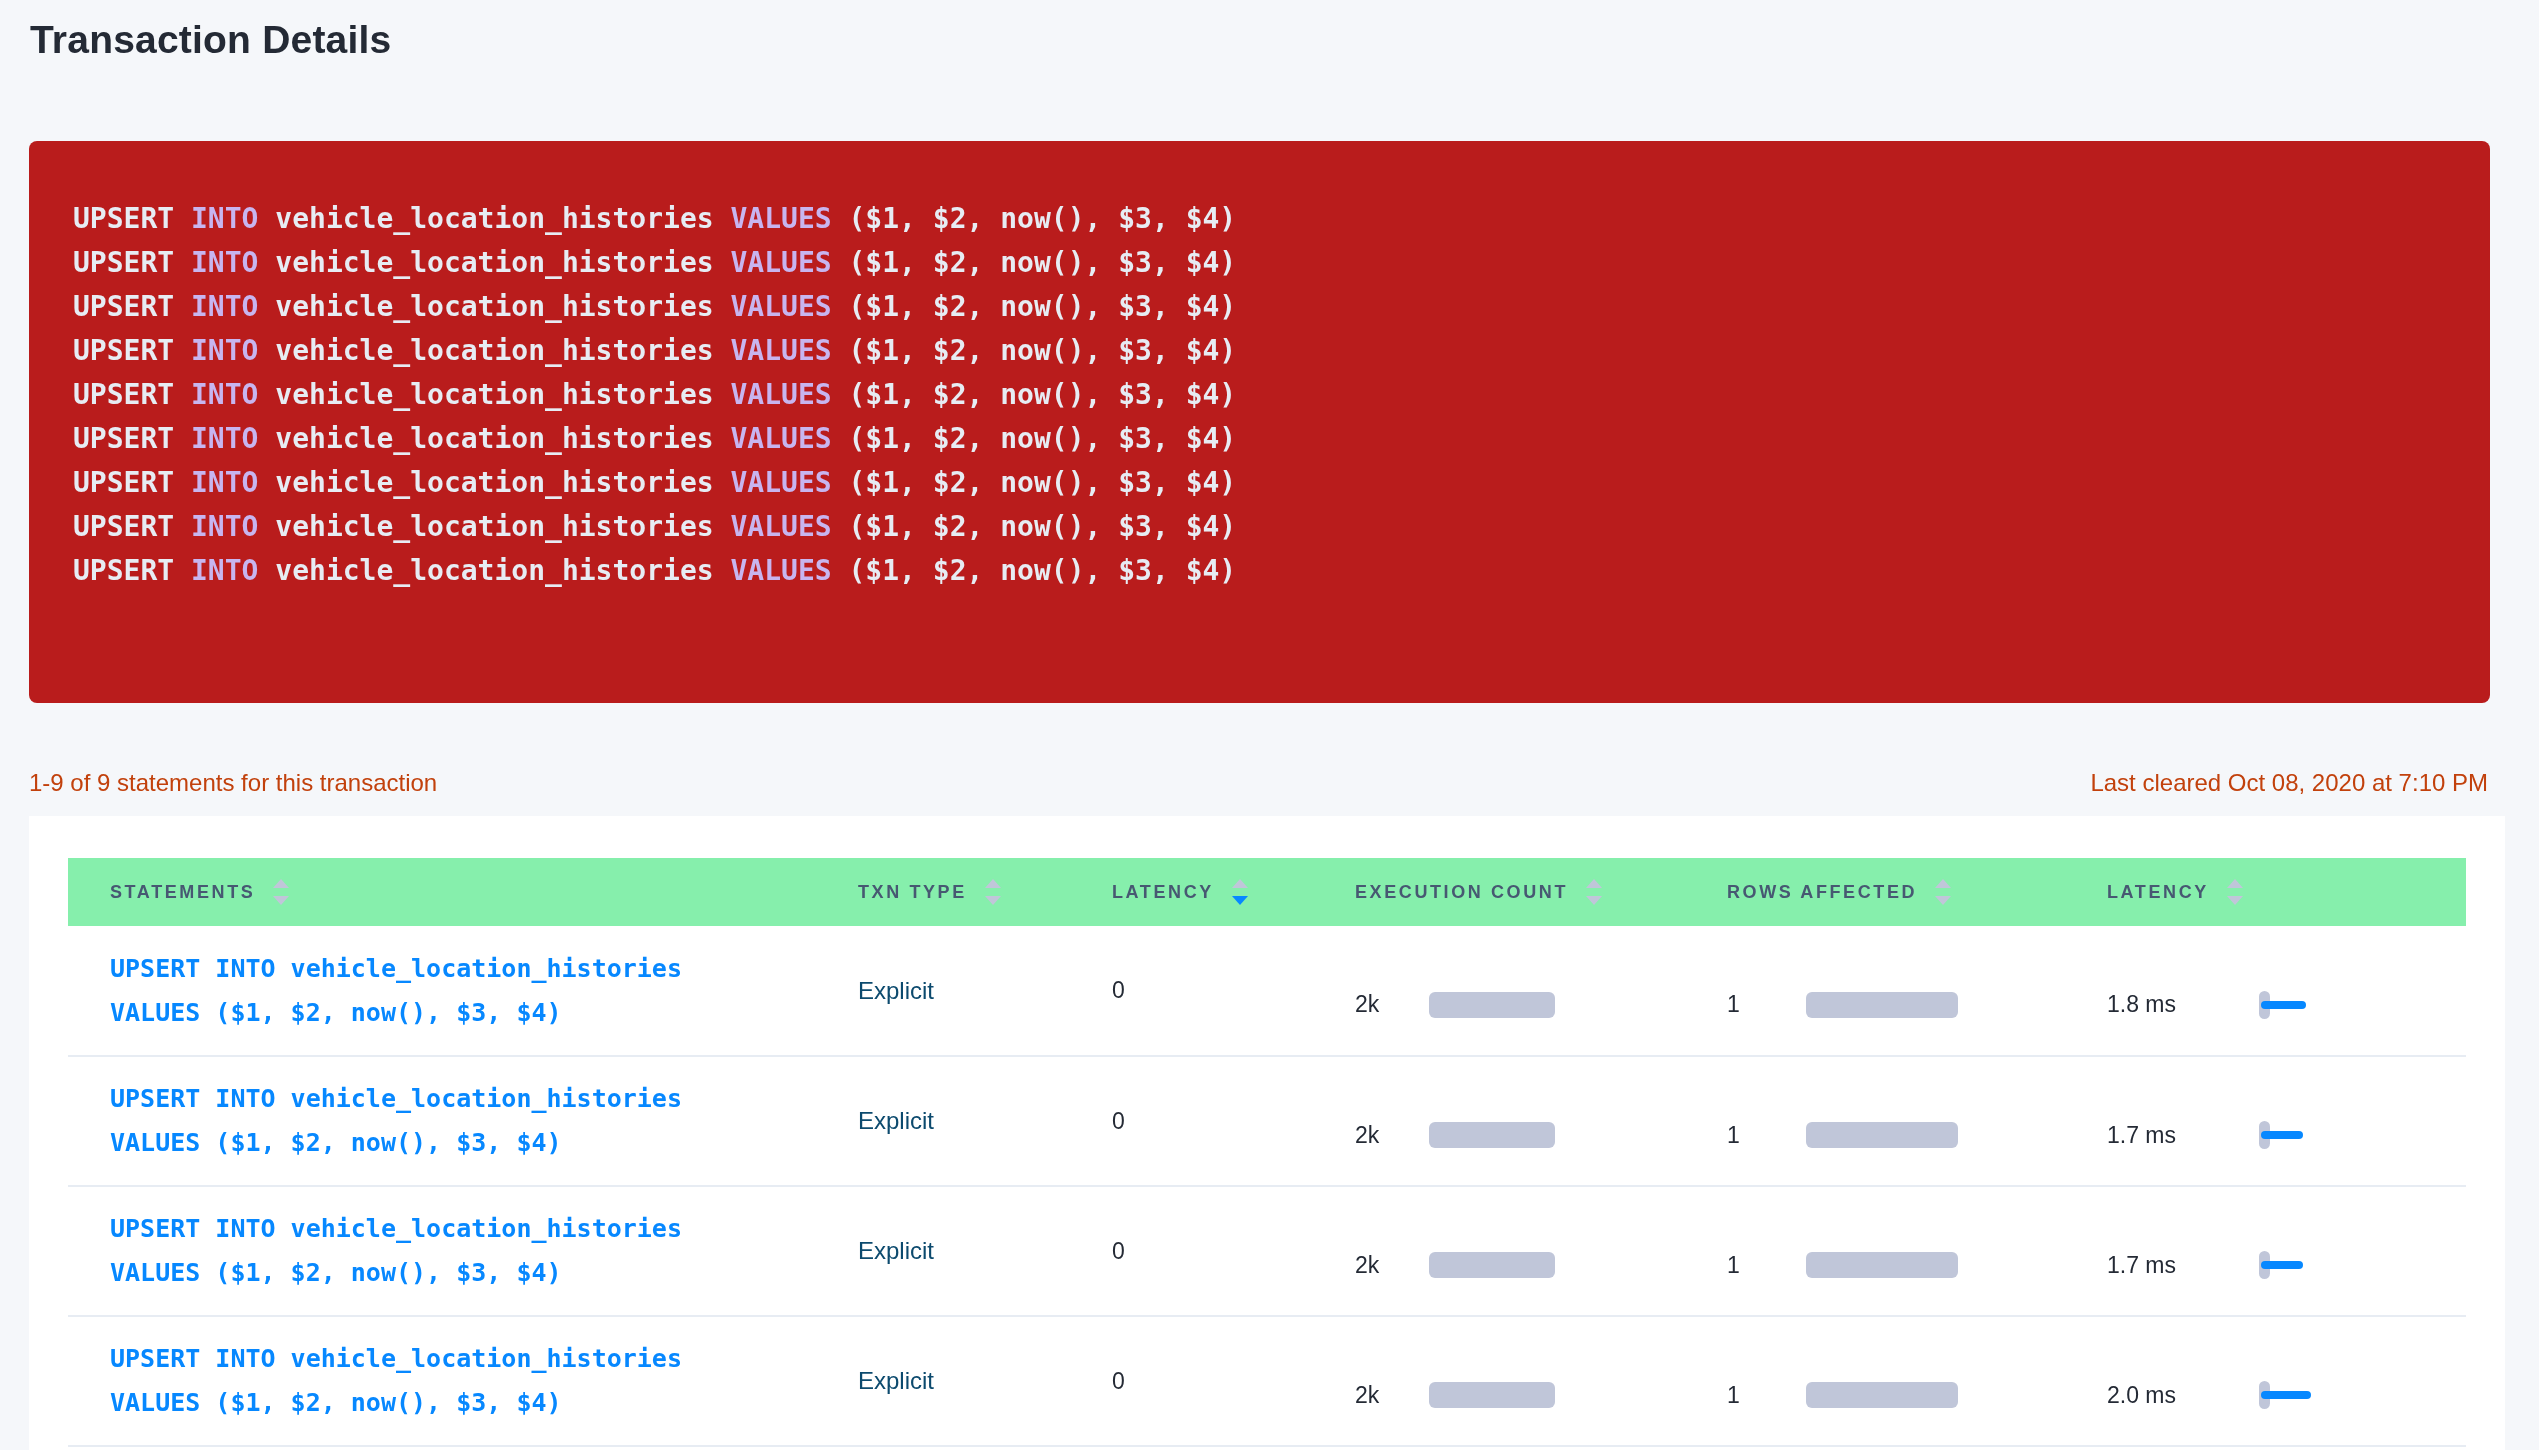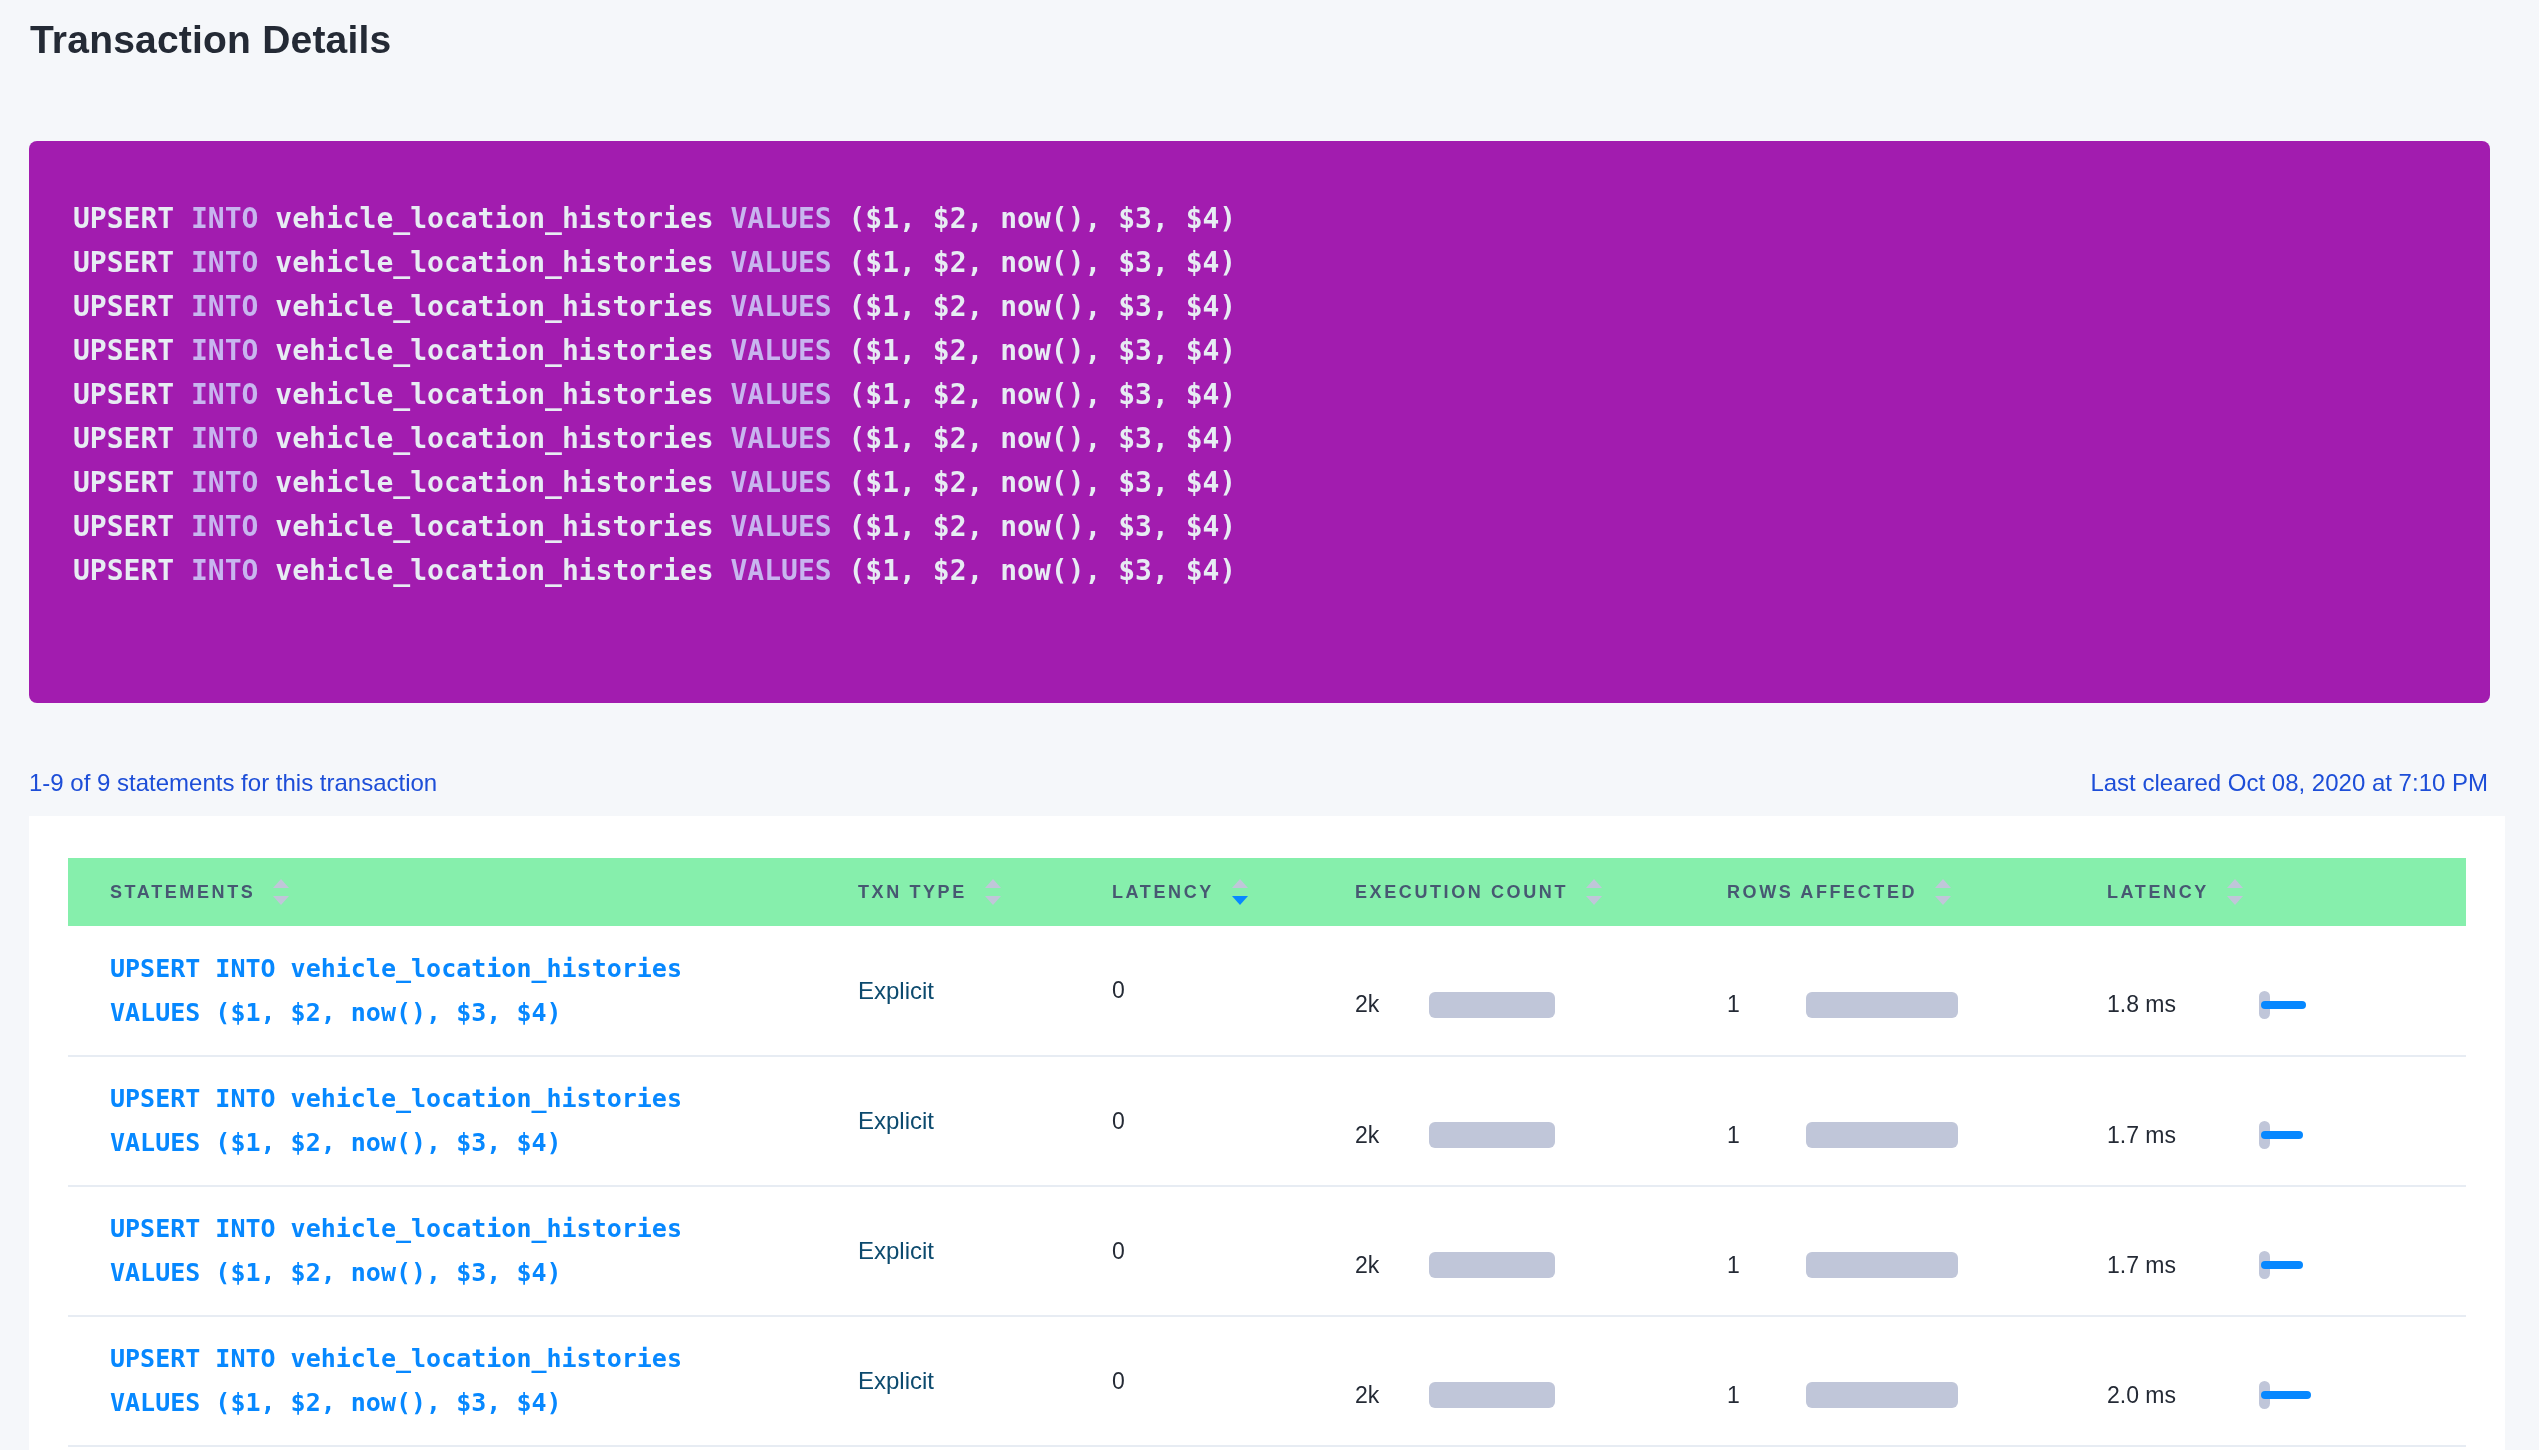--- a/index.html
+++ b/index.html
@@ -15,42 +15,42 @@
     margin: 18px 0 14px 30px;
     font-size: 39px;
     font-weight: 700;
     letter-spacing: 0.2px;
     color: #242a35;
   }
 
   
   .code-card {
     margin: 79px 49px 0 29px;
-    background: #a21caf;
+    background: #b91c1c;
     border-radius: 8px;
     padding: 56px 31px 110px 44px;
   }
   .code-line {
     font-family: "DejaVu Sans Mono", monospace;
     font-weight: 700;
     font-size: 28px;
     line-height: 44px;
     white-space: pre;
     color: #e7ecf3;
   }
   .code-line .kw { color: #c8b5ef; }
 
   
   .summary-row {
     display: flex;
     justify-content: space-between;
     align-items: baseline;
     margin: 66px 51px 0 29px;
     font-size: 24px;
-    color: #1d4ed8;
+    color: #c2410c;
   }
 
   
   .table-card {
     margin: 19px 34px 0 29px;
     background: #ffffff;
     padding: 42px 39px 0 39px;
     height: 640px;
   }
   table { width: 100%; border-collapse: collapse; table-layout: fixed; }

